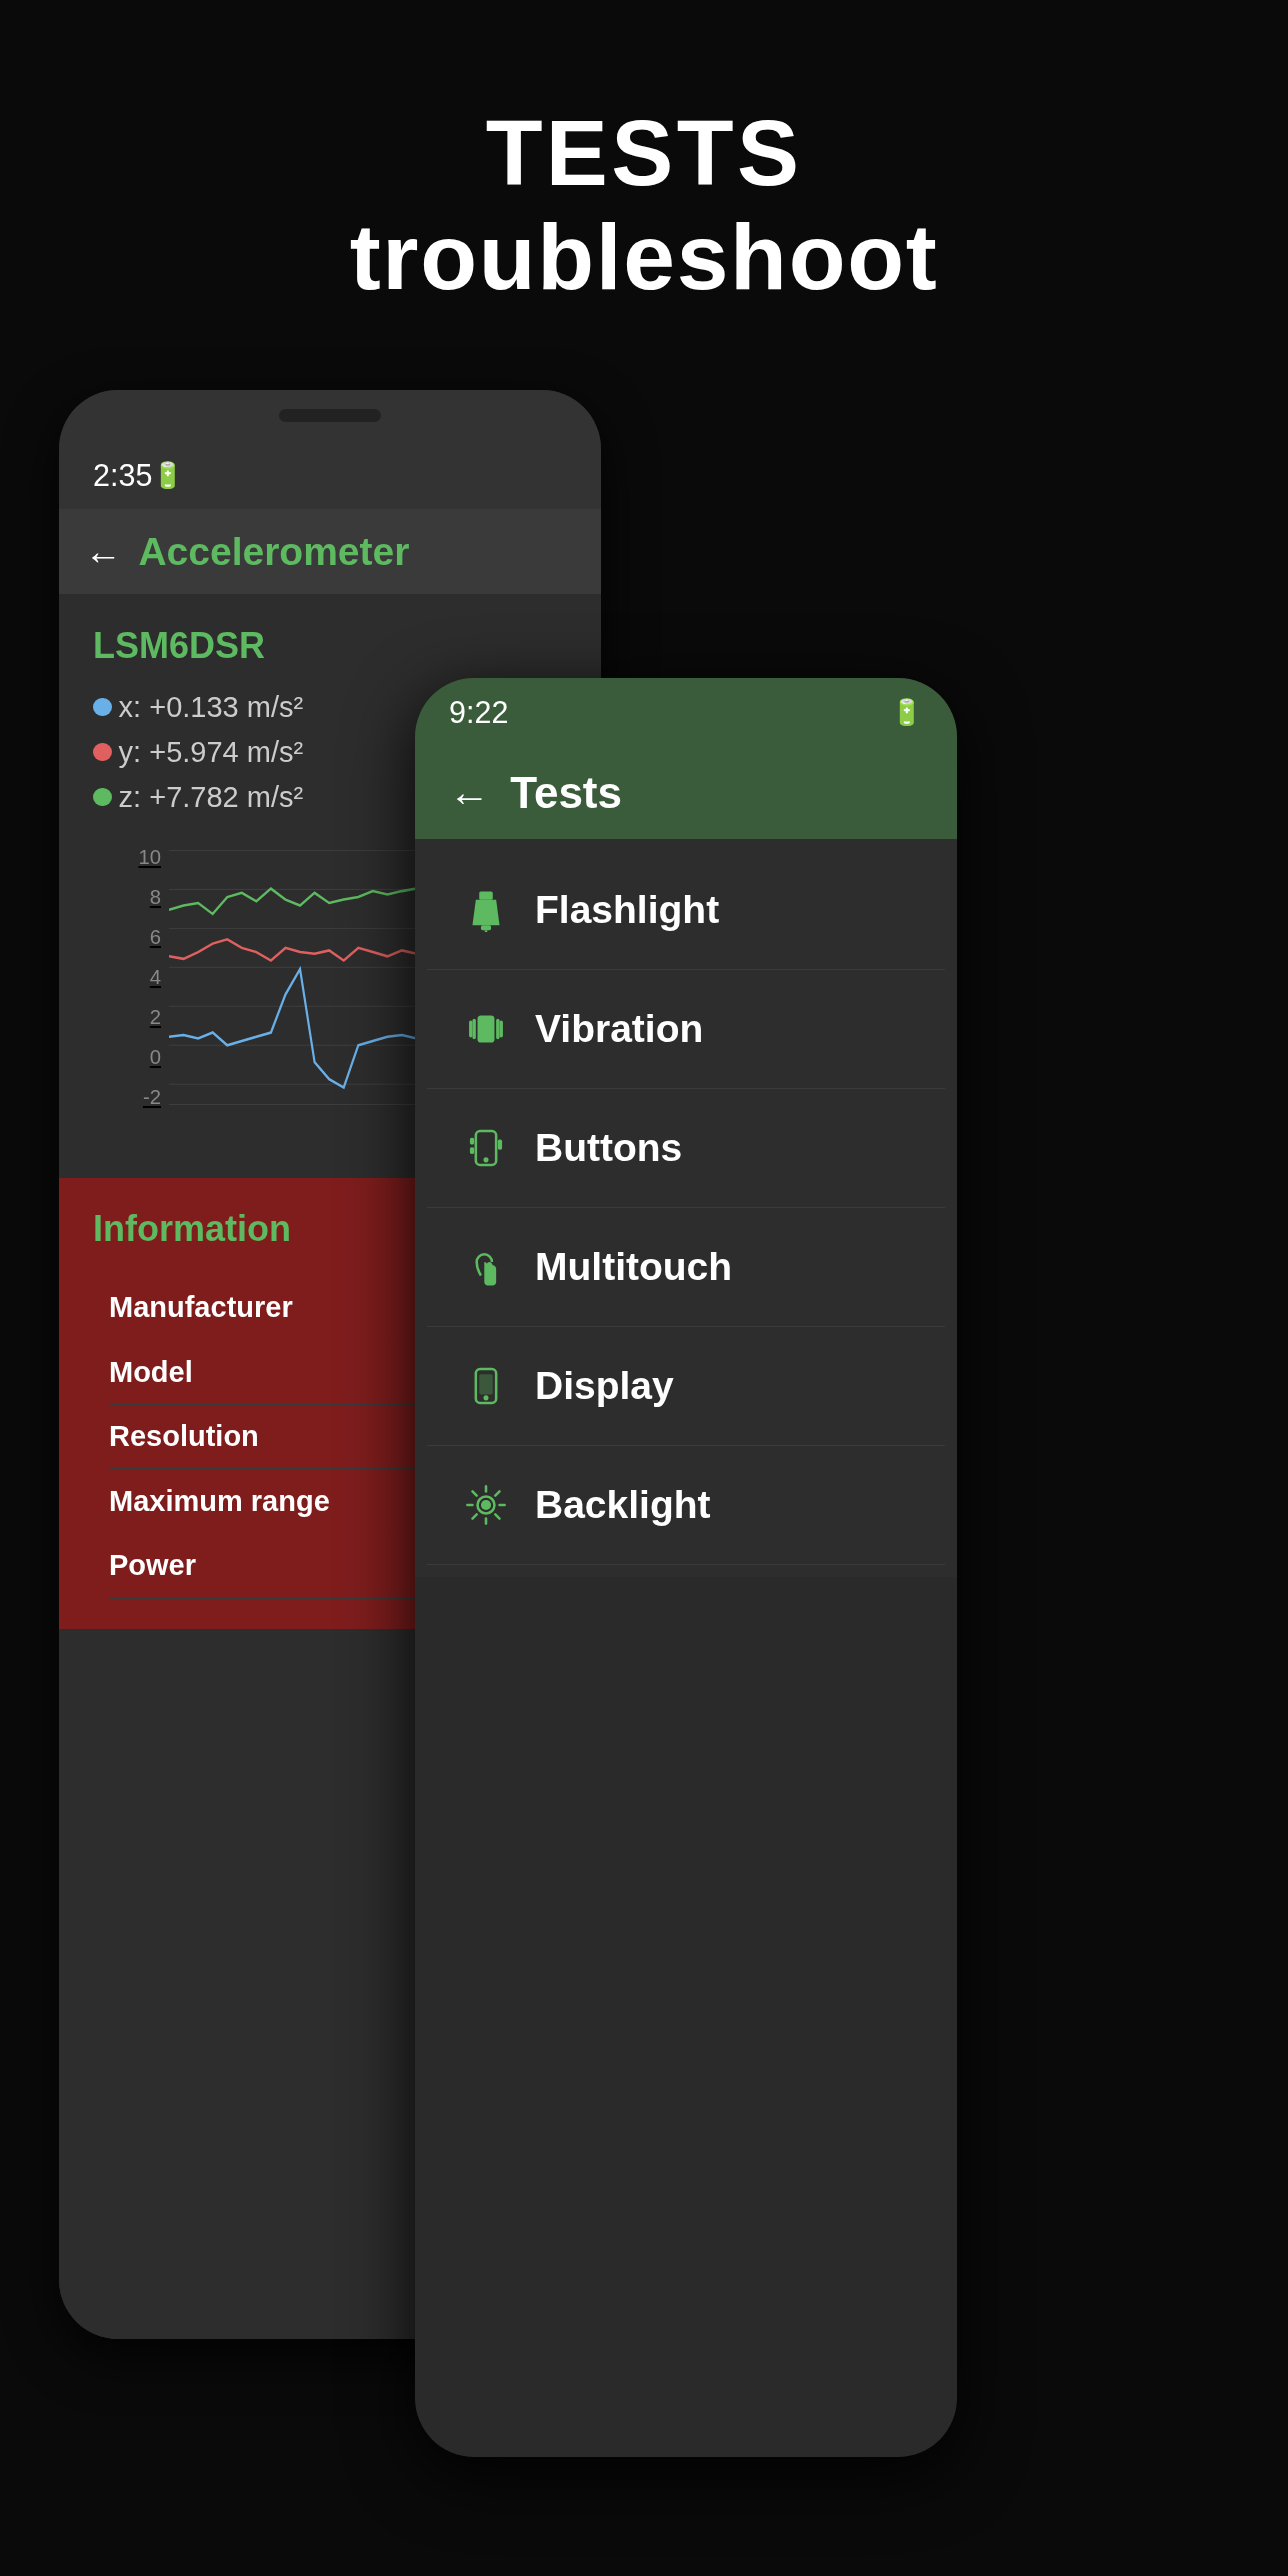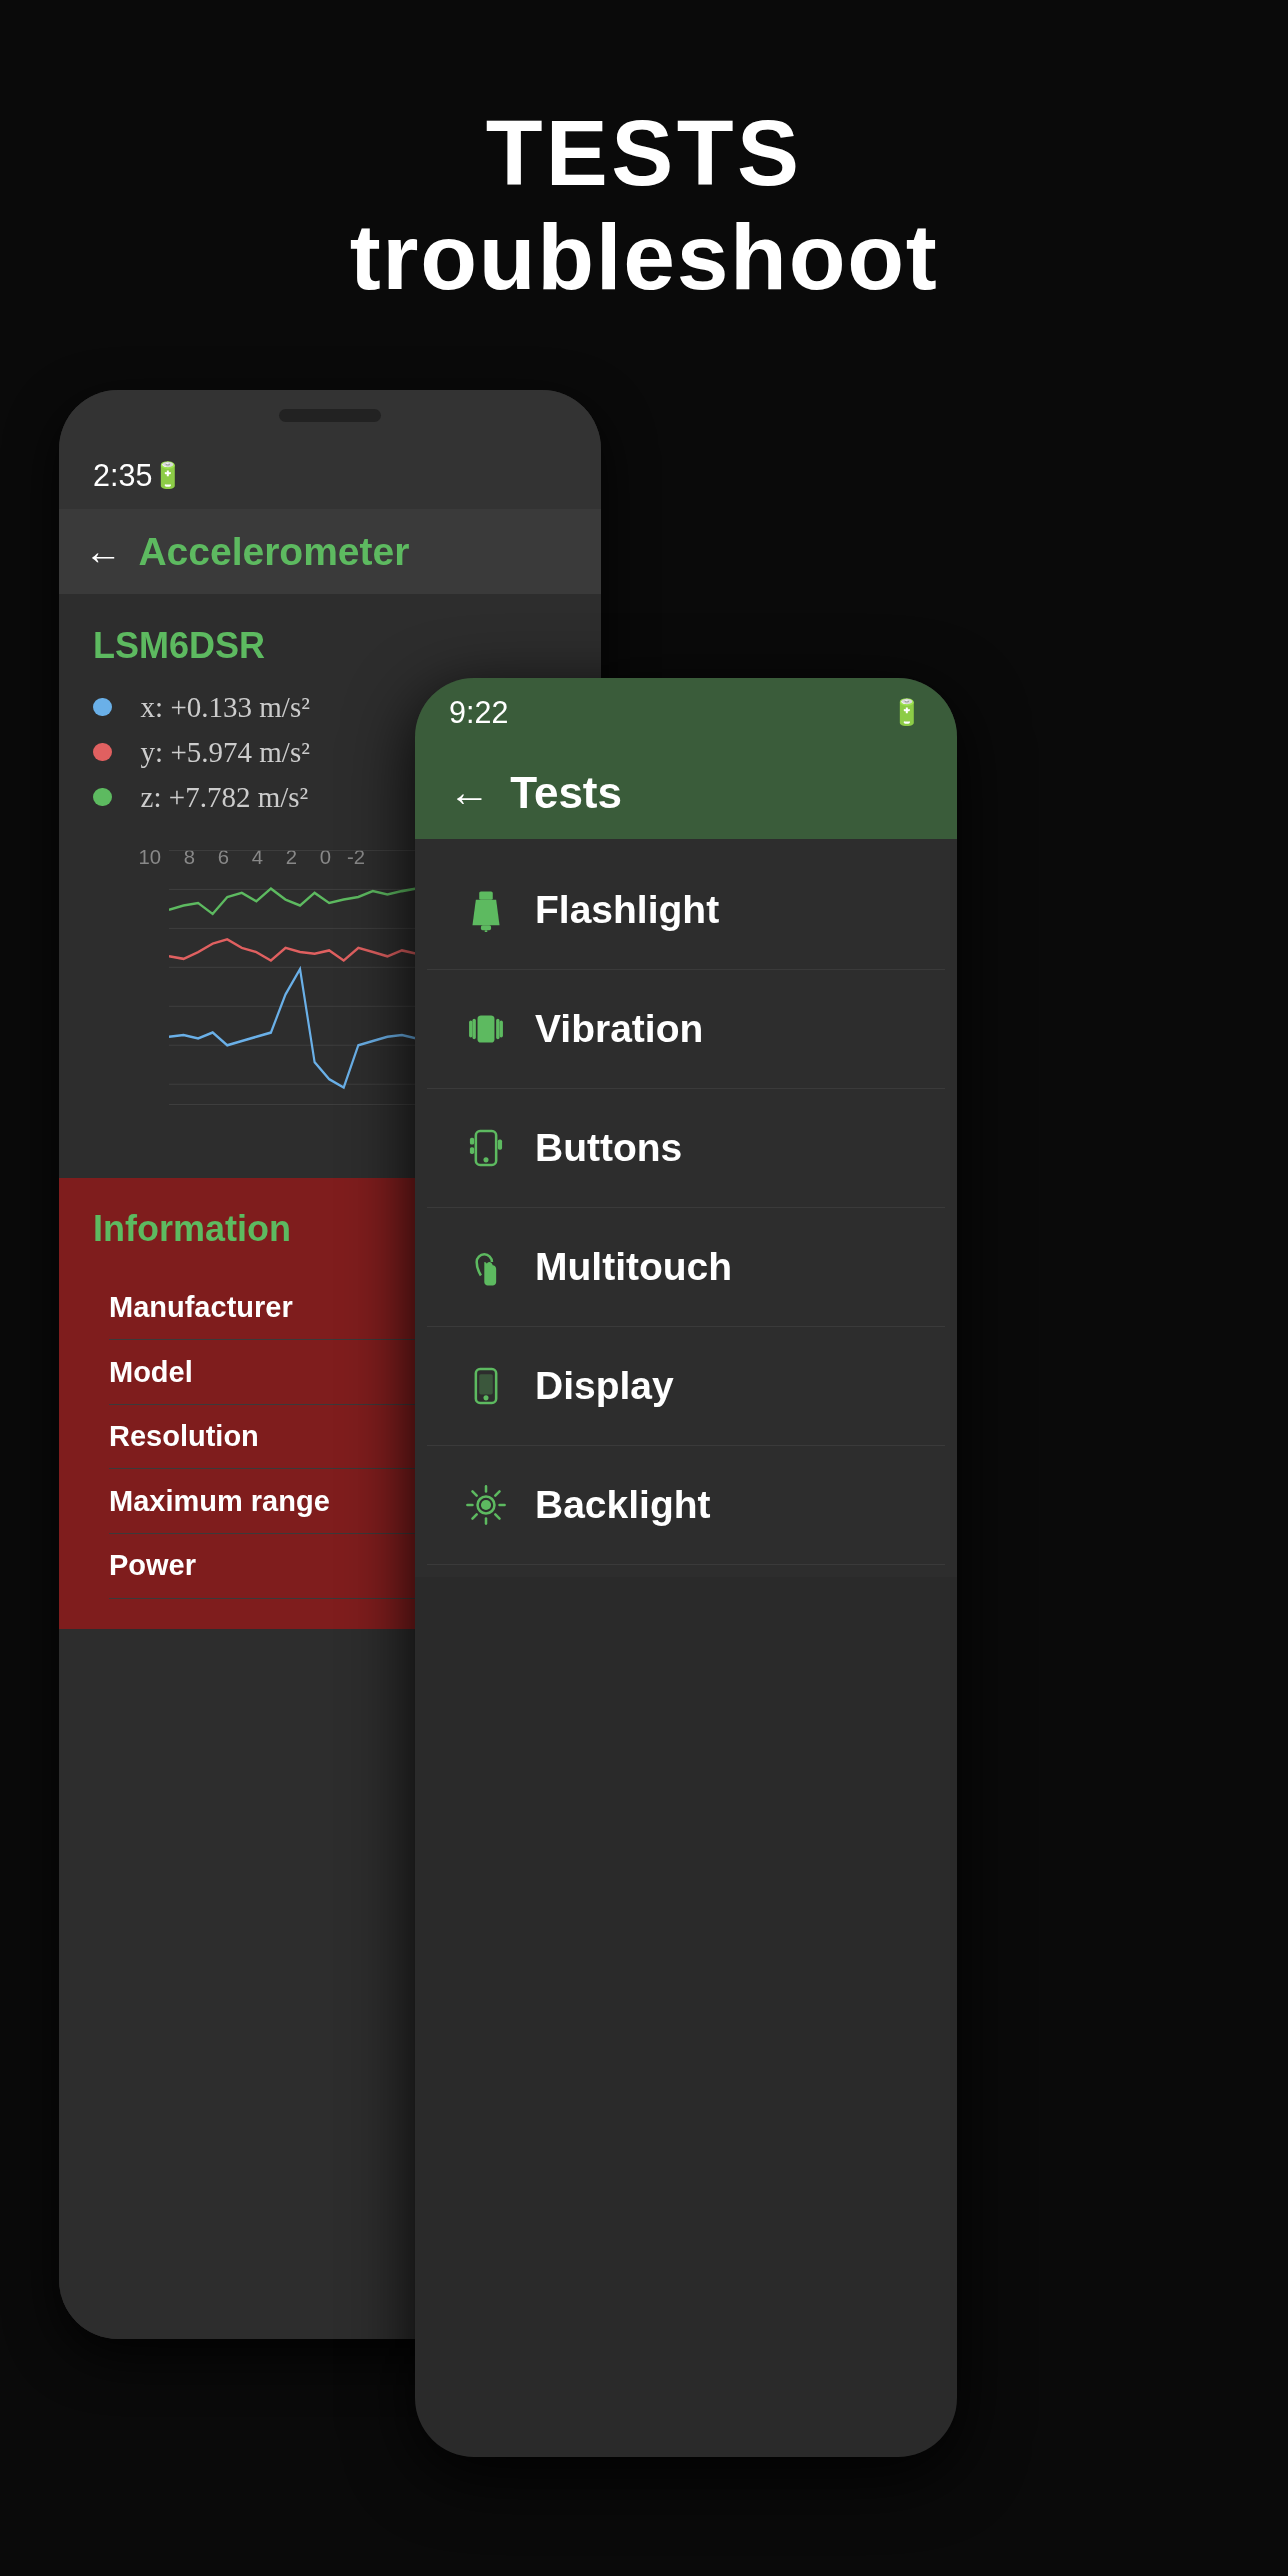--- a/index.html
+++ b/index.html
@@ -119,23 +119,22 @@
       font-weight: 700;
       color: #5dba60;
       margin-bottom: 24px;
     }
     .sensor-readings {
       margin-bottom: 20.3px;
     }
     .reading-row {
       display: flex;
       align-items: center;
-      gap: 29px;
+      gap: 7px;
       margin-bottom: 12px;
-      font-family: Liberation Serif, serif;
     }
     .dot {
       width: 18.6px;
       height: 18.6px;
       border-radius: 50%;
     }
     .dot-blue { background: #6ab0e8; }
     .dot-red { background: #e06060; }
     .dot-green { background: #5dba60; }
     .reading-text {
@@ -153,23 +152,24 @@
       position: relative;
       height: 271px;
       background: #2d2d2d;
     }
     .chart-y-labels {
       position: absolute;
       left: 0;
       top: 0;
       bottom: 0;
       display: flex;
-      flex-direction: row;
+      flex-direction: column;
       justify-content: space-between;
       padding: 4.2px 0;
+      text-decoration: underline;
     }
     .chart-y-label {
       font-size: 20.3px;
       color: #888;
       width: 34px;
       text-align: right;
     }
     .chart-svg {
       position: absolute;
       left: 42px;

